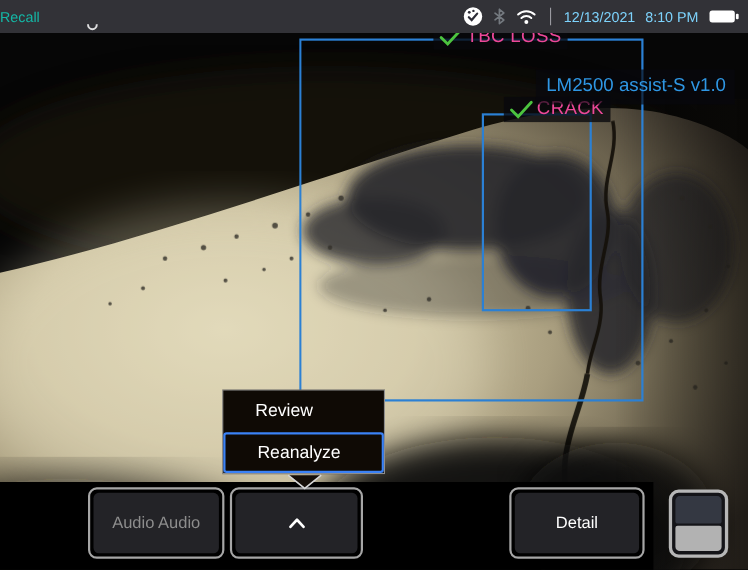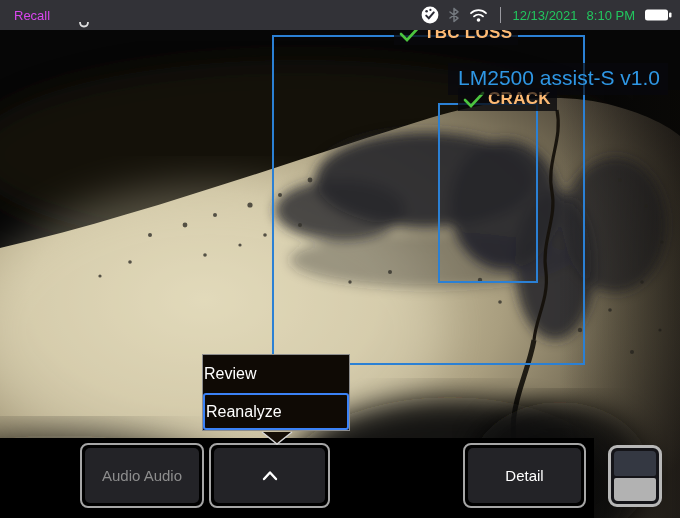--- a/index.html
+++ b/index.html
@@ -2,47 +2,47 @@
 <html><head>
 <meta charset="utf-8">
 <style>
   * { margin:0; padding:0; box-sizing:border-box; }
   body { background:#000; font-family:"Liberation Sans", sans-serif; }
   .screen { position:relative; width:680px; height:518px; background:#000; overflow:hidden; }
 
   
   .topbar { position:absolute; left:0; top:0; width:680px; height:30px; background:#323237;
             display:flex; align-items:center; z-index:20; }
-  .topbar .title { color:#d946ef; font-size:13px; padding-left:14px; }
+  .topbar .title { color:#14b8a6; font-size:13px; }
   .status-cluster { position:absolute; right:8px; top:0; height:30px; display:flex; align-items:center; gap:9px; }
   .status-cluster .sep { width:1px; height:16px; background:#9a9aa0; margin:0 3px; }
-  .status-cluster .dt { color:#22c55e; font-size:13px; }
+  .status-cluster .dt { color:#7dd3fc; font-size:13px; }
   .icon16 { display:flex; align-items:center; justify-content:center; }
 
   
   .photo { position:absolute; left:0; top:30px; width:680px; height:488px; z-index:1; }
   .stray { position:absolute; left:78px; top:20px; z-index:21; opacity:.95; }
 
   
   .bbox { position:absolute; border:2px solid #2b80d4; z-index:5; }
   .bbox.large { left:272px; top:35px; width:313px; height:330px; }
   .bbox.small { left:438px; top:103px; width:100px; height:180px; }
   .det-label { position:absolute; z-index:6; display:flex; align-items:center; gap:2px;
                background:rgba(8,8,12,0.78); padding:1px 6px 2px 4px; }
-  .det-label .txt { color:#fdba74; font-size:17px; font-weight:bold; letter-spacing:.3px; white-space:nowrap; }
+  .det-label .txt { color:#ec4899; font-size:17px; font-weight:normal; letter-spacing:.3px; white-space:nowrap; }
   .det-label.tbc { left:394px; top:22px; }
   .det-label.crack { left:458px; top:88px;align-items:center; }
   .analysis-panel { position:absolute; right:12px; top:63px; z-index:6; text-align:right;
                     background:rgba(8,8,14,0.66); padding:3px 8px 5px 10px; }
-  .analysis-panel .line { color:#2f97e4; font-size:21px; line-height:24px; white-space:nowrap;text-align:center; }
+  .analysis-panel .line { color:#2f97e4; font-size:17px; line-height:24px; white-space:nowrap;text-align:center; }
 
   
   .popup { position:absolute; left:202px; top:354px; width:148px; z-index:15;
            background:#0f0a05; border:1px solid #8d8d8d; }
-  .popup .item { height:38px; display:flex; align-items:center; padding-left:1px;
+  .popup .item { height:38px; display:flex; align-items:center; padding-left:29px;
                  color:#ffffff; font-size:16px; }
   .popup .item.highlight { border:2px solid #3b82f6; border-radius:3px; height:37px; }
   .popup-caret { position:absolute; left:260px; top:431px; z-index:16; }
 
   
   .bottombar { position:absolute; left:0; top:438px; width:594px; height:80px; background:#000; z-index:10; }
   .btn-frame { position:absolute; top:443px; height:65px; border:2px solid #a6a6a6; border-radius:8px;
                background:#000; padding:3px; z-index:12; }
   .btn-inner { width:100%; height:100%; background:#232327; border-radius:5px;
                display:flex; align-items:center; justify-content:center; gap:7px;

